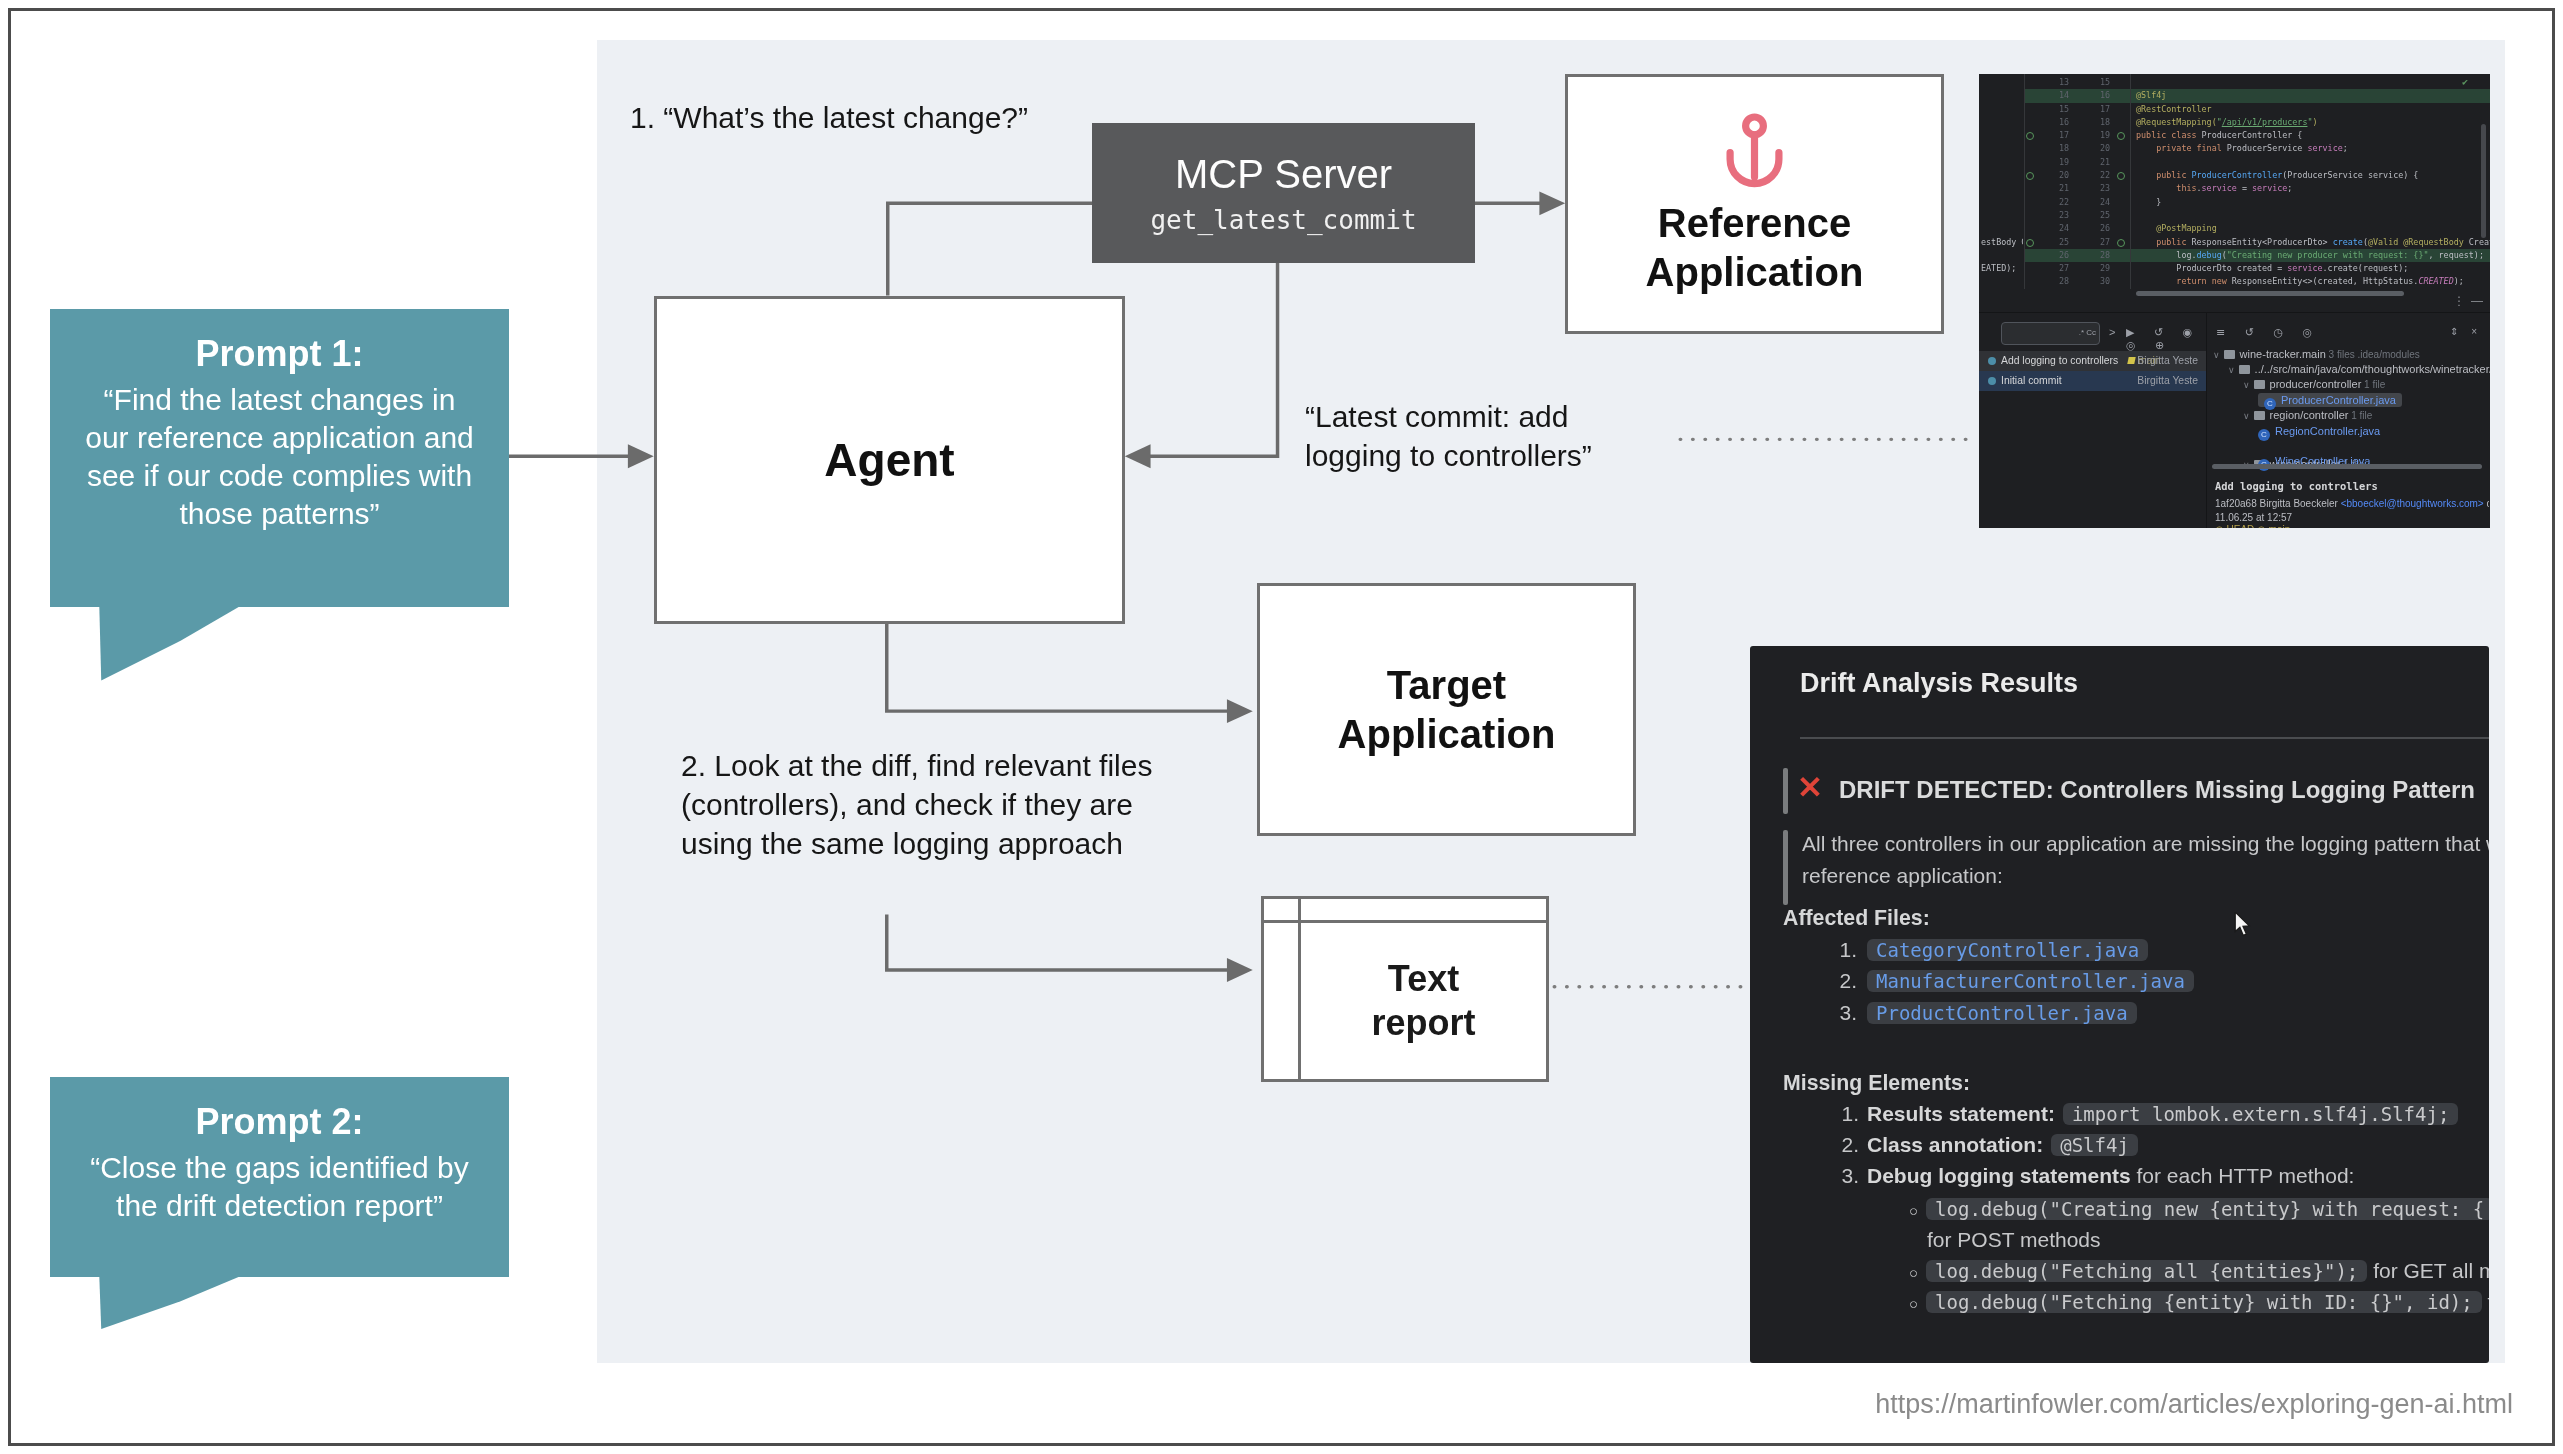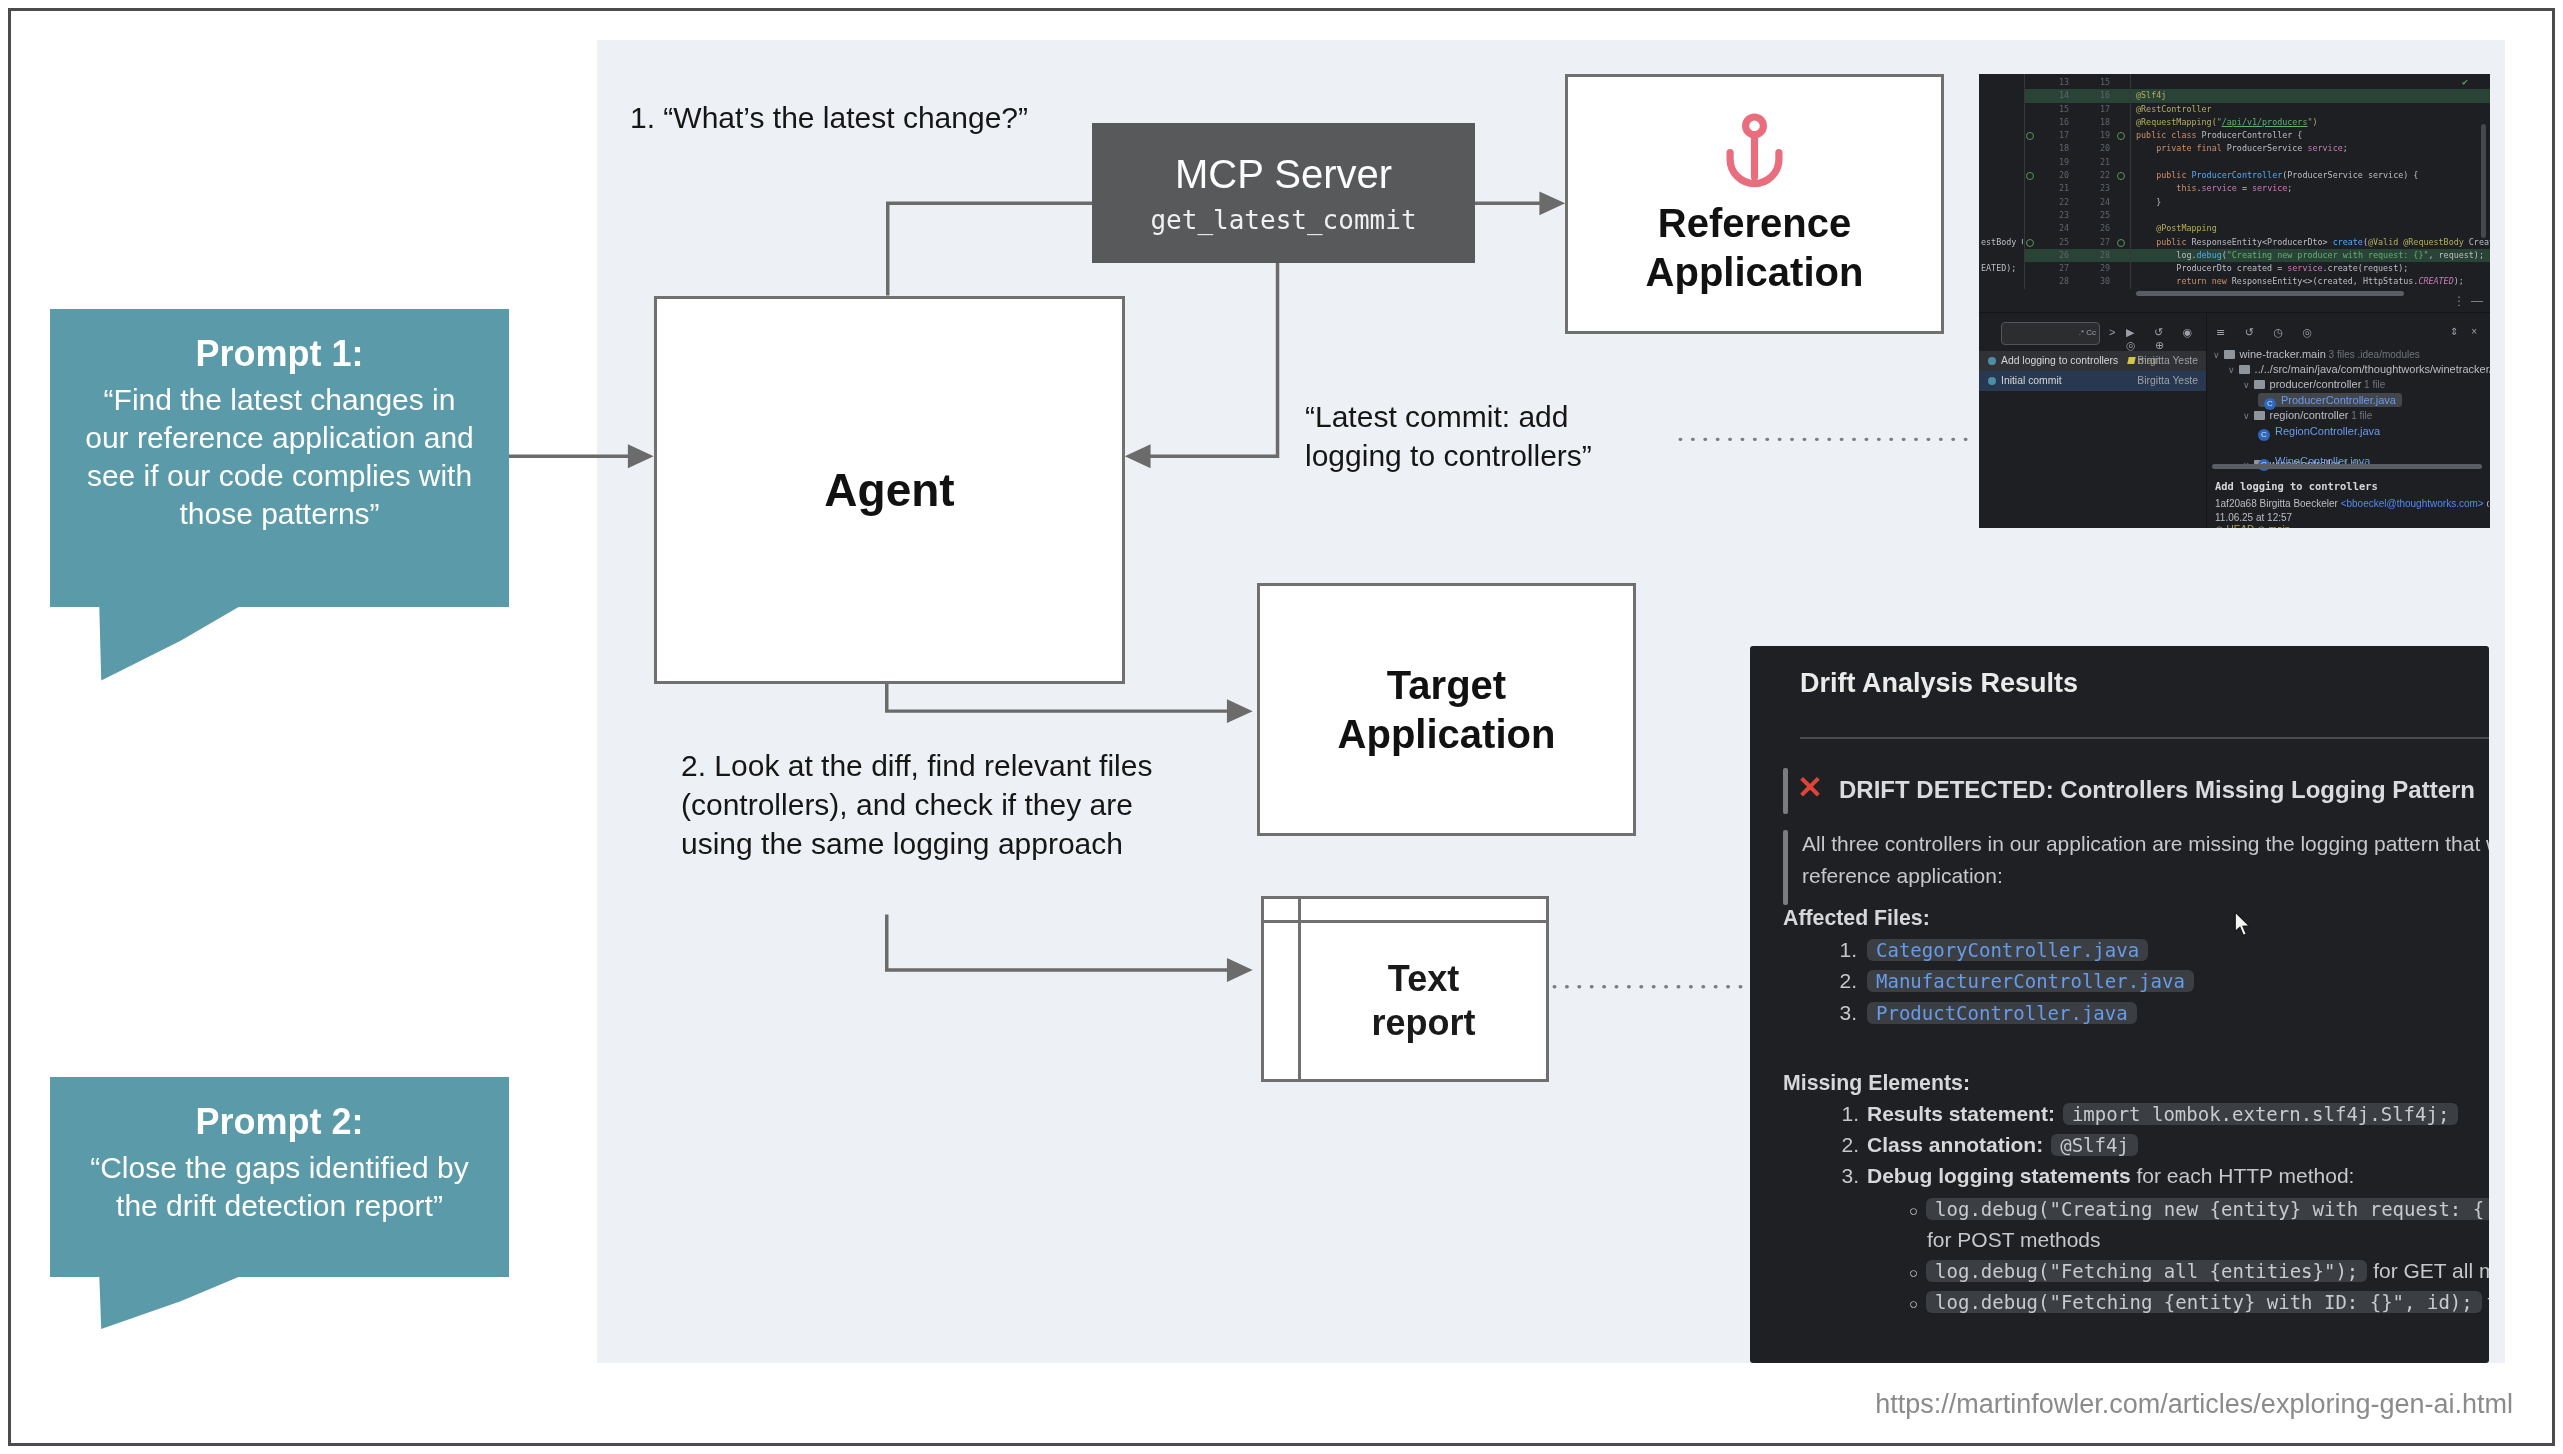--- a/index.html
+++ b/index.html
@@ -122,21 +122,21 @@
   </div>
   <div class="abs bubble" style="left:50px;top:1077px;width:459px;height:200px;">
     <div class="b-title">Prompt 2:</div>
     <div class="b-body">“Close the gaps identified by the drift detection report”</div>
   </div>
 
   <div class="abs annot" style="left:630px;top:98px;white-space:nowrap;">1. “What’s the latest change?”</div>
   <div class="abs annot" style="left:1305px;top:397px;width:342px;">“Latest commit: add logging to controllers”</div>
   <div class="abs annot" style="left:681px;top:746px;width:501px;">2. Look at the diff, find relevant files (controllers), and check if they are using the same logging approach</div>
 
-  <div class="abs node" style="left:654px;top:296px;width:471px;height:388px;">
+  <div class="abs node" style="left:654px;top:296px;width:471px;height:328px;">
     <div class="node-title agent-title">Agent</div>
   </div>
 
   <div class="abs node mcp" style="left:1092px;top:123px;width:383px;height:140px;">
     <div class="mcp-title">MCP Server</div>
     <div class="mcp-tool">get_latest_commit</div>
   </div>
 
   <div class="abs node" style="left:1565px;top:74px;width:379px;height:260px;">
     <svg width="71" height="81" viewBox="0 0 64 72" style="margin-bottom:6px;">

